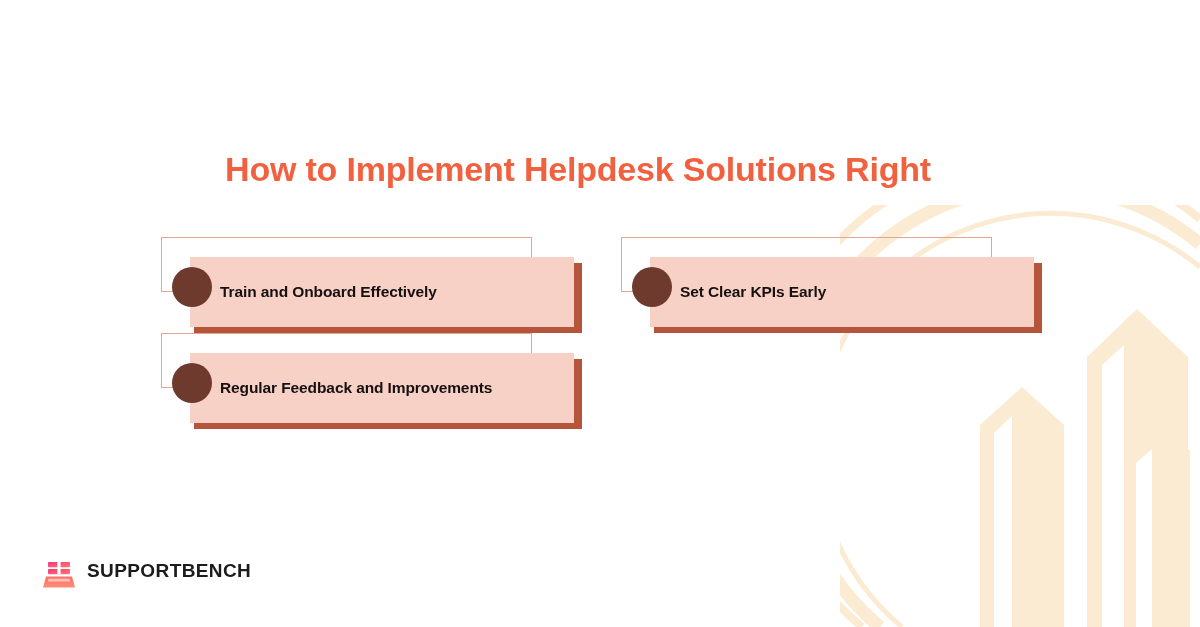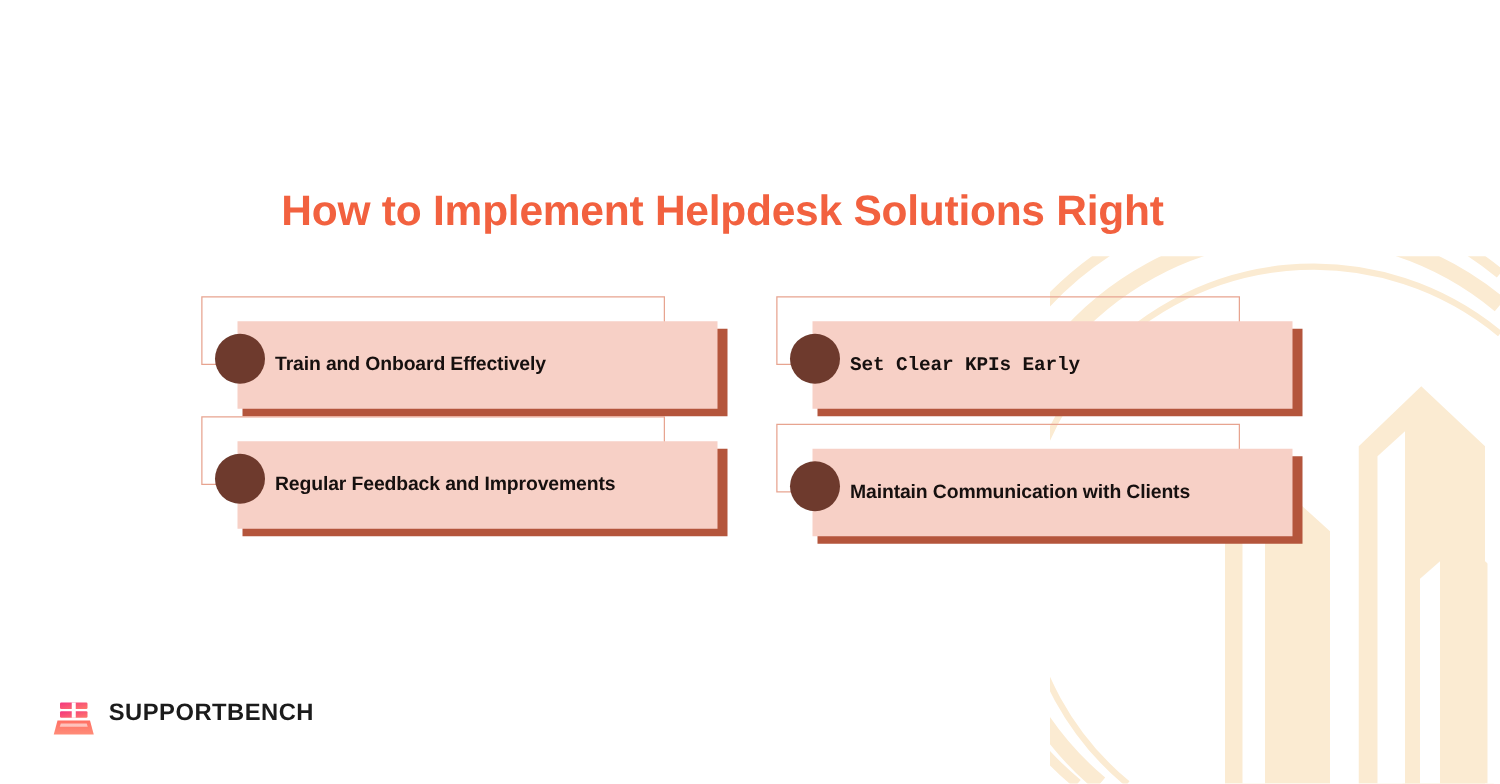--- a/index.html
+++ b/index.html
@@ -105,21 +105,21 @@
     align-items: center;
     font-size: 15.5px;
     font-weight: bold;
     color: #16100F;
     white-space: nowrap;
     letter-spacing: -0.1px;
   }
 
   
   .card.pos-0 { left: 161px; top: 237px; }
-  .card.pos-1 { left: 621px; top: 237px; font-family: Liberation Mono, monospace; }
+  .card.pos-1 { left: 621px; top: 237px; }
   .card.pos-2 { left: 161px; top: 333px; }
   .card.pos-3 { left: 621px; top: 339px; }
 
   
   #logo {
     position: absolute;
     left: 42px;
     top: 560px;
     display: flex;
     align-items: flex-start;
@@ -182,27 +182,20 @@
   </div>
 
   <div class="card pos-2">
     <div class="card-outline"></div>
     <div class="card-shadow"></div>
     <div class="card-body"></div>
     <div class="card-dot"></div>
     <div class="card-label">Regular Feedback and Improvements</div>
   </div>
 
-  <div class="card pos-3">
-    <div class="card-outline"></div>
-    <div class="card-shadow"></div>
-    <div class="card-body"></div>
-    <div class="card-dot"></div>
-    <div class="card-label">Maintain Communication with Clients</div>
-  </div>
 
 </div>
 
 <div id="logo">
   <svg id="logo-mark" viewBox="0 0 34 30" xmlns="http://www.w3.org/2000/svg" aria-hidden="true">
     <defs>
       <linearGradient id="benchGrad" x1="0" y1="0" x2="1" y2="1">
         <stop offset="0%" stop-color="#F4357F"></stop>
         <stop offset="100%" stop-color="#FF7A6B"></stop>
       </linearGradient>

